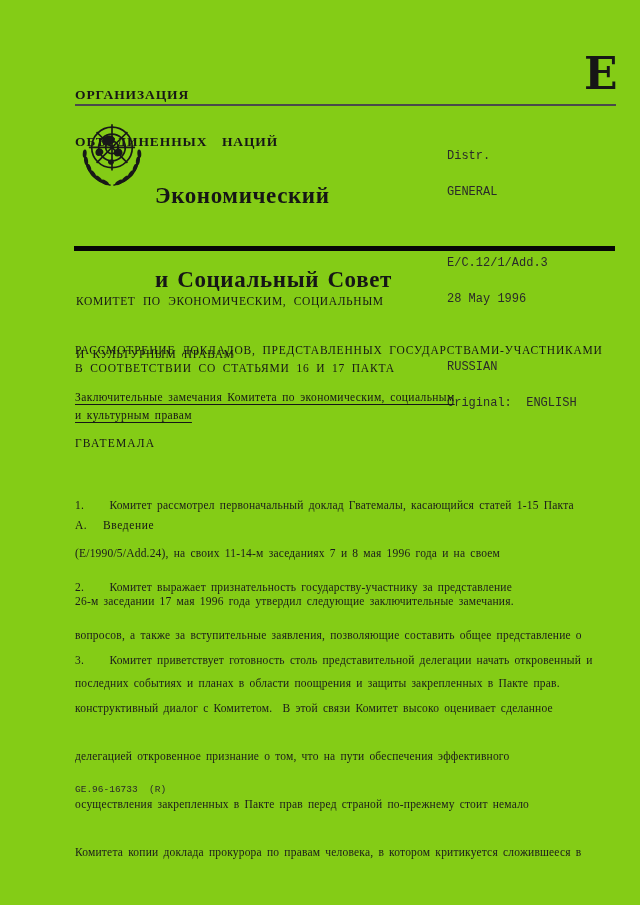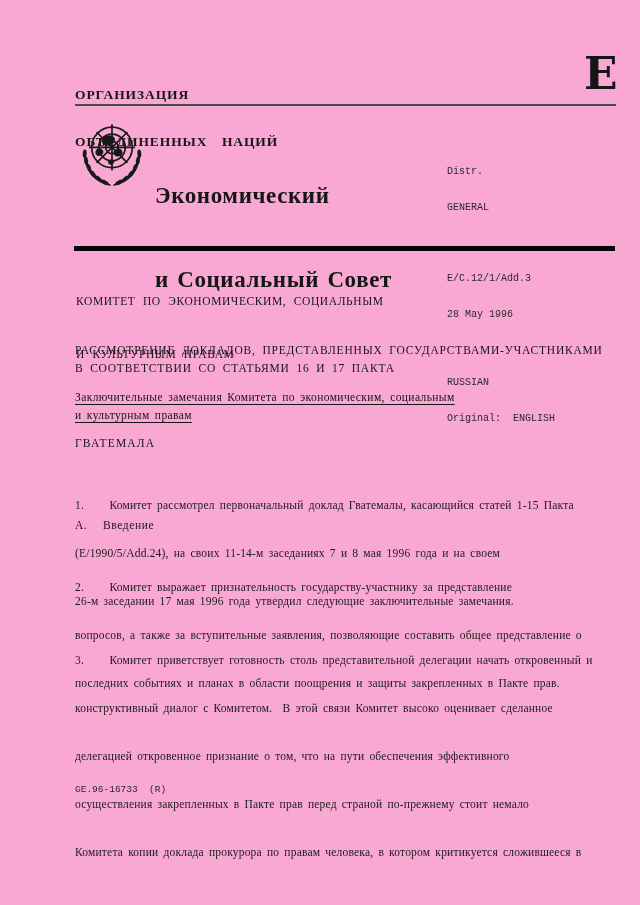--- a/index.html
+++ b/index.html
@@ -1,31 +1,31 @@
 <!DOCTYPE html>
 <html><head>
 <meta charset="utf-8">
 <style>
   html,body{margin:0;padding:0;background:#ffffff;}
   .page{
-    position:relative;width:640px;height:905px;background:#f9a8d4;overflow:hidden;
+    position:relative;width:640px;height:905px;background:#84cc16;overflow:hidden;
     font-family:"Liberation Serif",serif;color:#161616;
   }
   
   .org-block{position:absolute;left:75px;top:56px;font-size:13.5px;line-height:15.5px;
     font-weight:bold;letter-spacing:0.9px;word-spacing:3px;white-space:pre;}
   .series-letter{position:absolute;left:584px;top:52px;font-size:44px;line-height:1;
     font-weight:bold;font-family:"DejaVu Serif",serif;}
   .rule-thin{position:absolute;left:75px;top:104px;width:541px;height:2px;background:#4a4a4a;}
   .emblem{position:absolute;left:77px;top:115px;width:70px;height:76px;}
   .council-block{position:absolute;left:155px;top:126px;font-size:23px;line-height:28px;
     font-weight:bold;letter-spacing:0.6px;word-spacing:2px;white-space:pre;}
-  .meta-block{position:absolute;left:447px;top:142px;
+  .meta-block{position:absolute;left:447px;top:126px;
     font-family:"Liberation Mono","DejaVu Sans Mono",monospace;
-    font-size:10px;line-height:12px;white-space:pre;color:#2a2a2a;}
+    font-size:12px;line-height:12px;white-space:pre;color:#2a2a2a;}
   .meta-gap-lg{height:11px;}
   .meta-gap-sm{height:8px;}
   
   .rule-thick{position:absolute;left:74px;top:246px;width:541px;height:5px;background:#060606;}
   
   .committee-block{position:absolute;left:76px;top:258px;font-size:11.5px;line-height:17.5px;
     letter-spacing:0.6px;word-spacing:4px;white-space:pre;}
   
   .centered{position:absolute;left:75px;width:530px;text-align:left;}
   .doc-title{top:341px;font-size:11.5px;line-height:18px;letter-spacing:0.8px;word-spacing:3px;}

